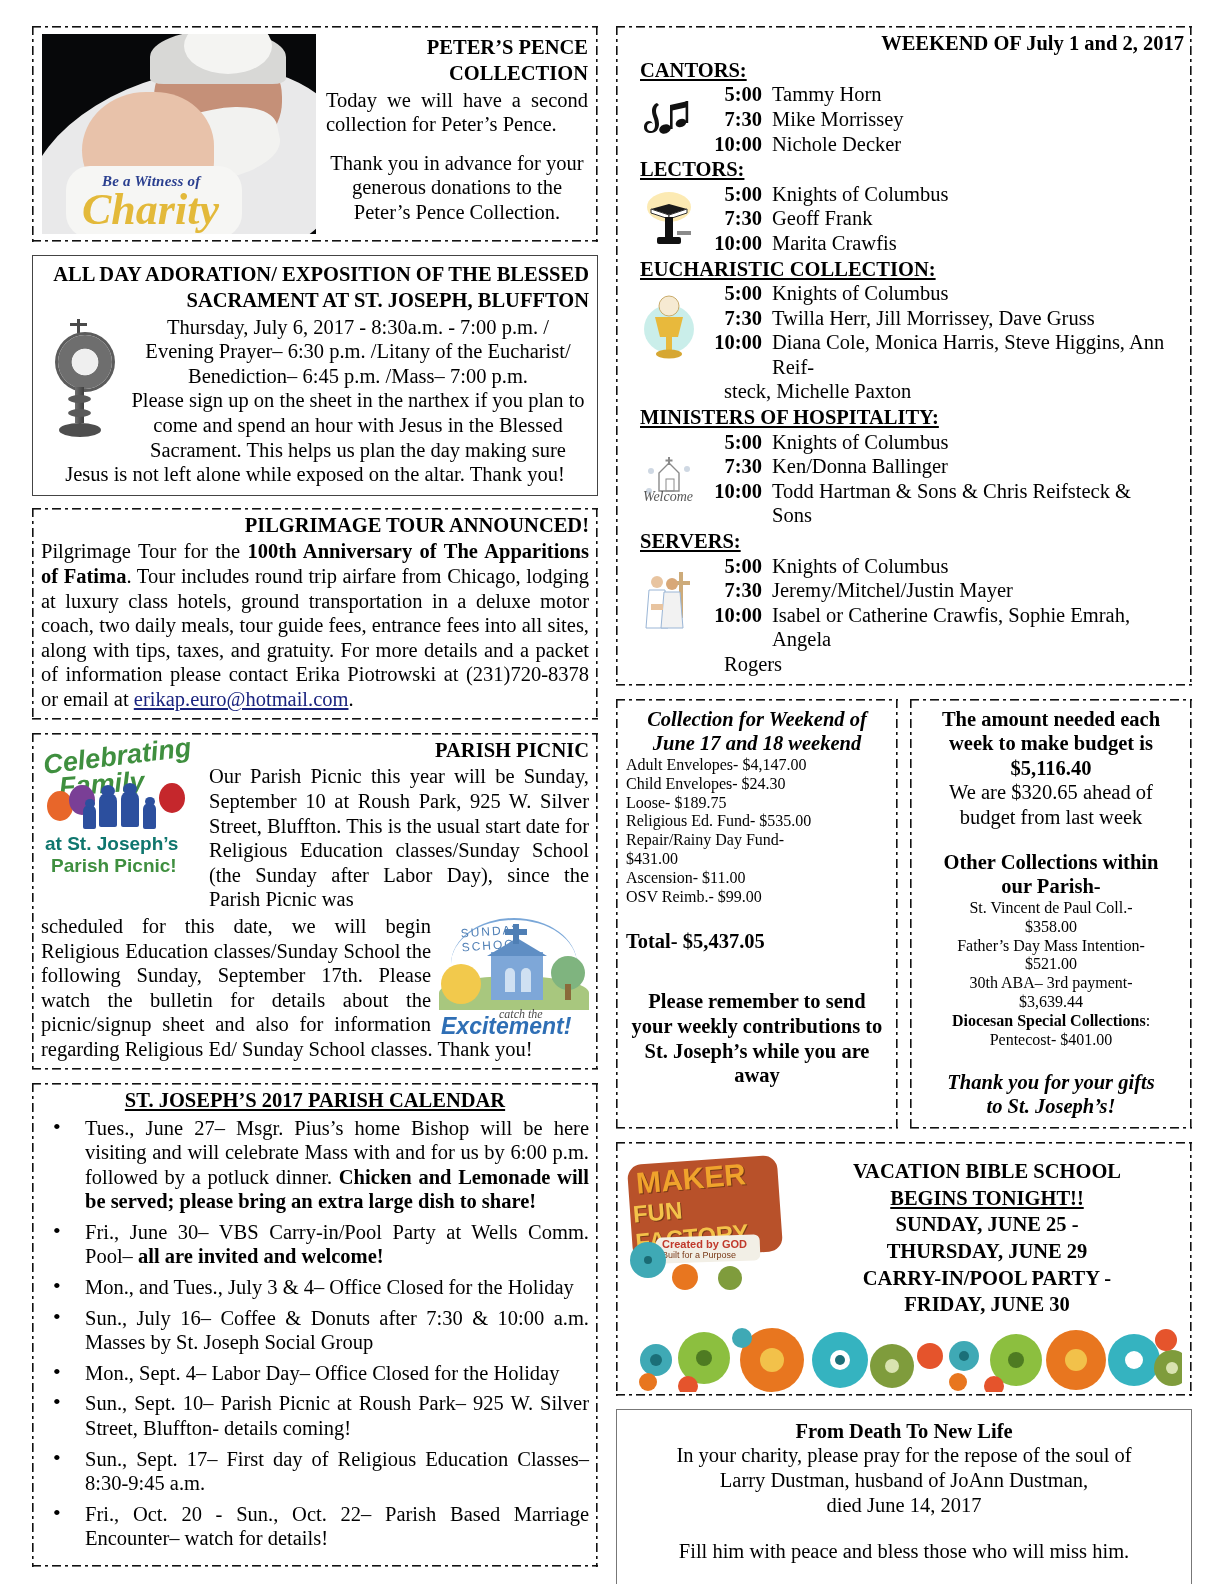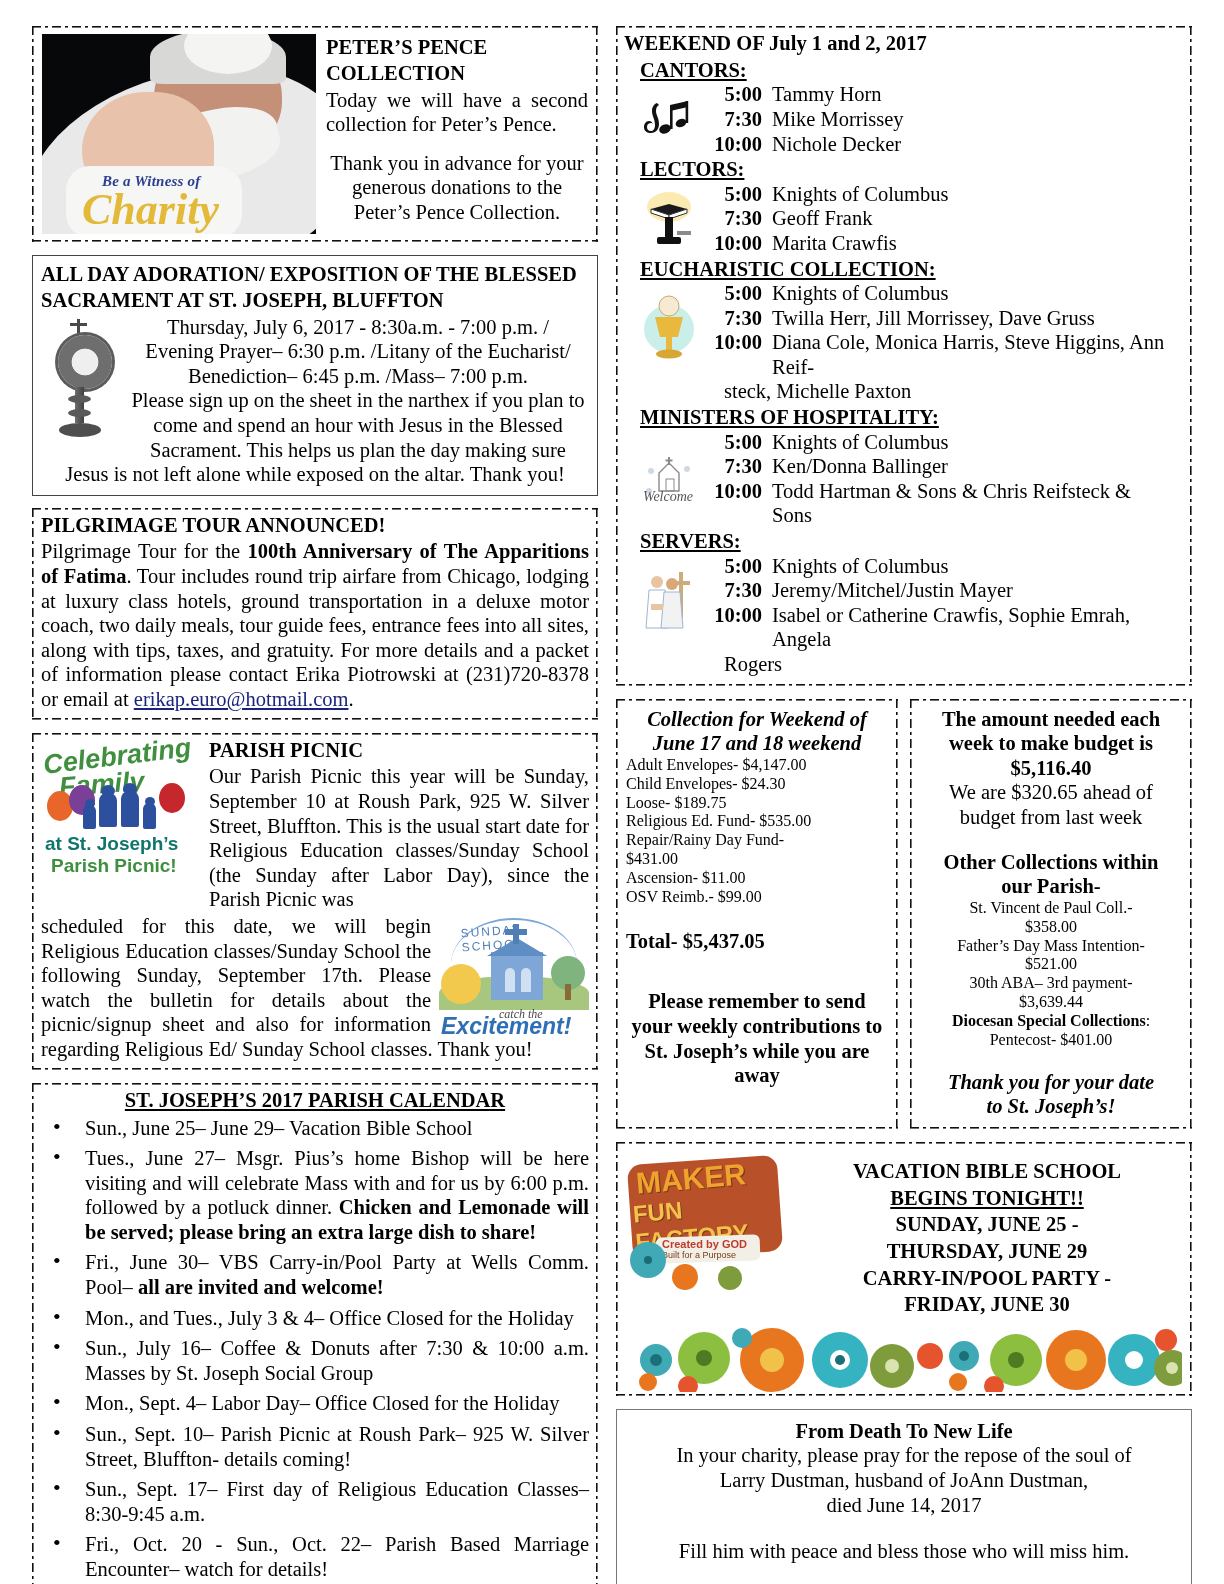--- a/index.html
+++ b/index.html
@@ -20,21 +20,21 @@
       repeating-linear-gradient(to right,#111 0 9px,transparent 9px 13px,#111 13px 16px,transparent 16px 20px),
       repeating-linear-gradient(to right,#111 0 9px,transparent 9px 13px,#111 13px 16px,transparent 16px 20px),
       repeating-linear-gradient(to bottom,#111 0 9px,transparent 9px 13px,#111 13px 16px,transparent 16px 20px),
       repeating-linear-gradient(to bottom,#111 0 9px,transparent 9px 13px,#111 13px 16px,transparent 16px 20px);
     background-size:100% 1.6px,100% 1.6px,1.6px 100%,1.6px 100%;
     background-position:left top,left bottom,left top,right top;
     background-repeat:no-repeat;
   }
   .inner{position:relative;padding:8px 10px;}
 
-  h2.hd{font-weight:bold;text-align:left;margin:0 0 2px;font-size:20.5px;line-height:1.16;}
+  h2.hd{font-weight:bold;text-align:right;margin:0 0 2px;font-size:20.5px;line-height:1.16;}
   h2.hd-u{font-weight:bold;text-align:center;margin:0 0 3px;font-size:20.5px;text-decoration:underline;}
   p{margin:0;font-size:20.5px;line-height:1.2;}
   .just{text-align:justify;text-justify:inter-word;}
   .ctr{text-align:center;}
   .bold{font-weight:bold;}
   .ital{font-style:italic;}
   a.mail{color:#1a237e;text-decoration:underline;}
 
   
   .pp-wrap{display:flex;gap:10px;align-items:flex-start;}
@@ -189,21 +189,20 @@
           <p class="just">scheduled for this date, we will begin Religious Education classes/Sunday School the following Sunday, September 17th.  Please watch the bulletin for details about the picnic/signup sheet and also for information regarding Religious Ed/ Sunday School classes. Thank you!</p>
           <div style="clear:both"></div>
         </div>
       </div>
     </div>
 
     <div class="dd">
       <div class="inner" style="padding:6px 9px 10px;">
         <h2 class="hd-u">ST. JOSEPH’S 2017 PARISH CALENDAR</h2>
         <ul class="cal">
-          <li><span>Sun., June 25– June 29– Vacation Bible School</span><span class="bold"></span></li>
           <li><span>Tues., June 27– Msgr. Pius’s home Bishop will be here visiting and will celebrate Mass with and for us by 6:00 p.m. followed by a potluck dinner. </span><span class="bold">Chicken and Lemonade will be served; please bring an extra large dish to share!</span></li>
           <li><span>Fri., June 30– VBS Carry-in/Pool Party at Wells Comm. Pool– </span><span class="bold">all are invited and welcome!</span></li>
           <li><span>Mon., and Tues., July 3 &amp; 4– Office Closed for the Holiday</span><span class="bold"></span></li>
           <li><span>Sun., July 16– Coffee &amp; Donuts after 7:30 &amp; 10:00 a.m. Masses by St. Joseph Social Group</span><span class="bold"></span></li>
           <li><span>Mon., Sept. 4– Labor Day– Office Closed for the Holiday</span><span class="bold"></span></li>
           <li><span>Sun., Sept. 10– Parish Picnic at Roush Park– 925 W. Silver Street, Bluffton- details coming!</span><span class="bold"></span></li>
           <li><span>Sun., Sept. 17– First day of Religious Education Classes– 8:30-9:45 a.m.</span><span class="bold"></span></li>
           <li><span>Fri., Oct. 20 - Sun., Oct. 22–  Parish Based Marriage Encounter– watch for details!</span><span class="bold"></span></li>
 
         </ul>
@@ -408,21 +407,21 @@
           <p class="ctr bold">our Parish-</p>
           <p class="ctr m-line">St. Vincent de Paul Coll.-</p>
           <p class="ctr m-line">$358.00</p>
           <p class="ctr m-line">Father’s Day Mass Intention-</p>
           <p class="ctr m-line">$521.00</p>
           <p class="ctr m-line">30th ABA– 3rd payment-</p>
           <p class="ctr m-line">$3,639.44</p>
           <p class="ctr m-line"><span class="bold">Diocesan Special Collections</span><span>:</span></p>
           <p class="ctr m-line">Pentecost- $401.00</p>
           <p style="height:20px">&nbsp;</p>
-          <p class="ctr bold ital">Thank you for your date</p>
+          <p class="ctr bold ital">Thank you for your gifts</p>
           <p class="ctr bold ital">to St. Joseph’s!</p>
         </div>
       </div>
 
     </div>
 
     <div class="dd">
       <div class="inner" style="padding:8px 10px 4px;">
         <div class="vbs-wrap">
           <div class="vbs-logo">

